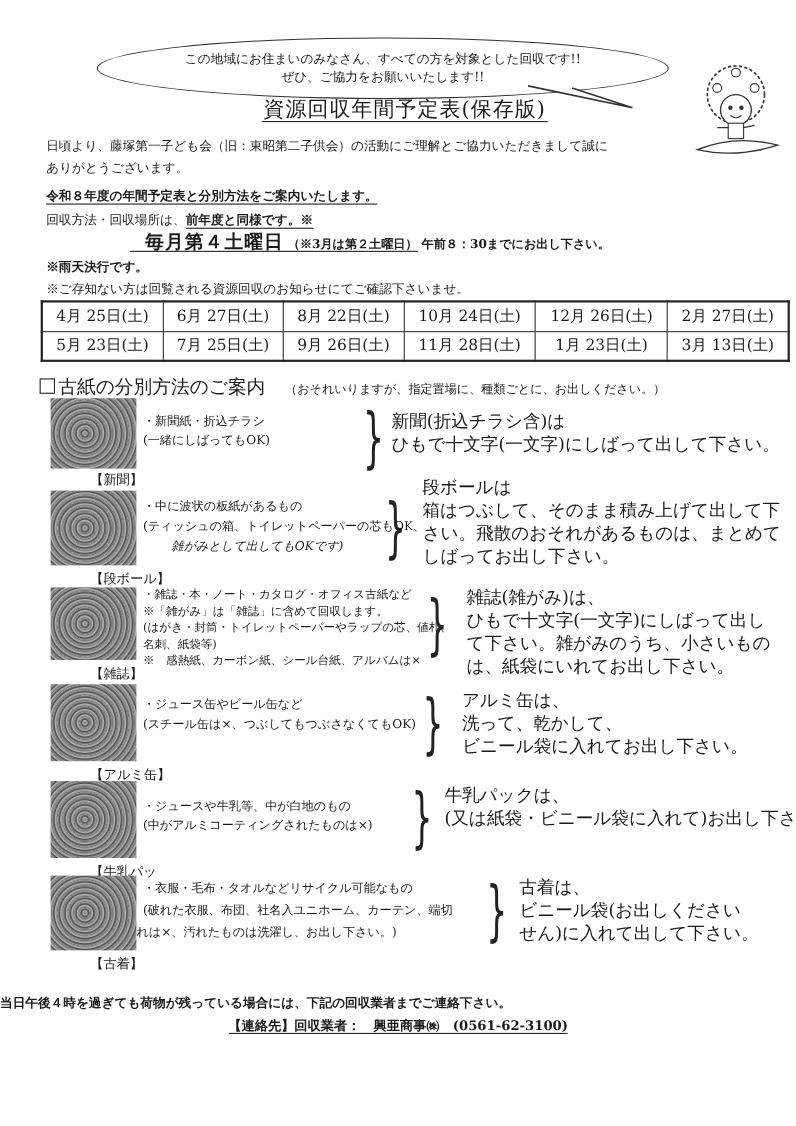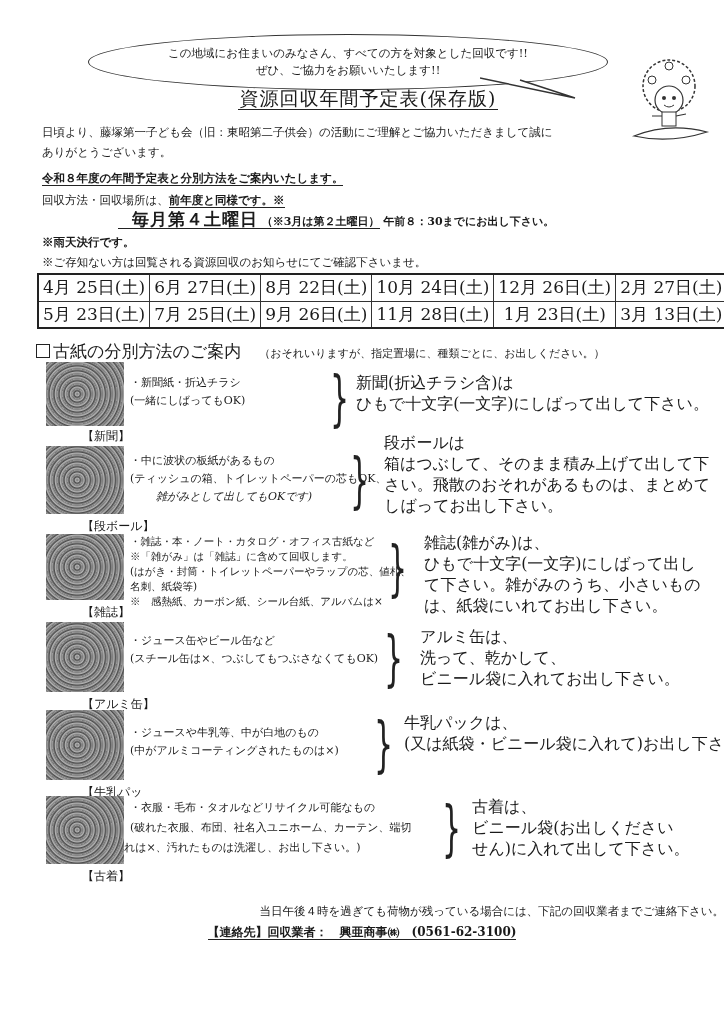--- a/index.html
+++ b/index.html
@@ -36,41 +36,41 @@
   .schedule-line .small { font-size: 11px; font-weight: bold; }
   .p.rain { top: 232px; font-weight: bold; }
   .p.unknown { top: 252px; }
 
   
   table.dates {
     position: absolute; left: 37px; top: 273px; width: 681px;
     border-collapse: collapse; border: 2px solid #222;
   }
   table.dates td {
-    border: 1.5px solid #333; height: 27px; font-size: 17px; text-align: center;
+    border: 1.5px solid #333; height: 27px; font-size: 14px; text-align: center;
     padding: 0 4px; white-space: nowrap;
   }
 
   .section-title { position: absolute; left: 36px; top: 340px; font-size: 17px; white-space: nowrap; }
   .section-title .note { font-size: 11px; margin-left: 18px; }
   .section-title .box { display: inline-block; width: 14px; height: 14px; border: 1.5px solid #222; vertical-align: -1px; margin-right: 3px; }
 
   
   .cat { position: absolute; left: 38px; width: 684px; }
   .photo {
     position: absolute; left: 8px; top: 0; width: 78px; height: 64px;
     background: repeating-radial-gradient(circle at 40% 50%, #777 0px, #aaa 2px, #555 3px, #999 5px);
     filter: contrast(1.2);
   }
   .photo-label { position: absolute; left: 8px; top: 66px; width: 78px; text-align: left; font-size: 12px; margin-left: 36px; }
   .desc { position: absolute; left: 92px; font-size: 11px; line-height: 18px; white-space: nowrap; }
   .brace { position: absolute; font-size: 60px; line-height: 60px; font-family: "DejaVu Sans", sans-serif; transform: scaleX(0.5); transform-origin: left top; color: #222; }
   .instr { position: absolute; font-size: 16px; line-height: 21px; white-space: nowrap; }
 
-  .footer1 { position: absolute; left: 0; width: 724px; top: 904px; text-align: right; font-size: 11.5px; font-weight: normal; }
+  .footer1 { position: absolute; left: 0; width: 724px; top: 904px; text-align: left; font-size: 11.5px; font-weight: bold; }
   .footer2 { position: absolute; left: 0; width: 724px; top: 924px; text-align: center; font-size: 12px; font-weight: bold; }
   .footer2 span { border-bottom: 1.5px solid #222; }
 </style>
 </head>
 <body>
 
 <div class="page">
 
   <div class="bubble">
     <div>この地域にお住まいのみなさん、すべての方を対象とした回収です!!</div>

